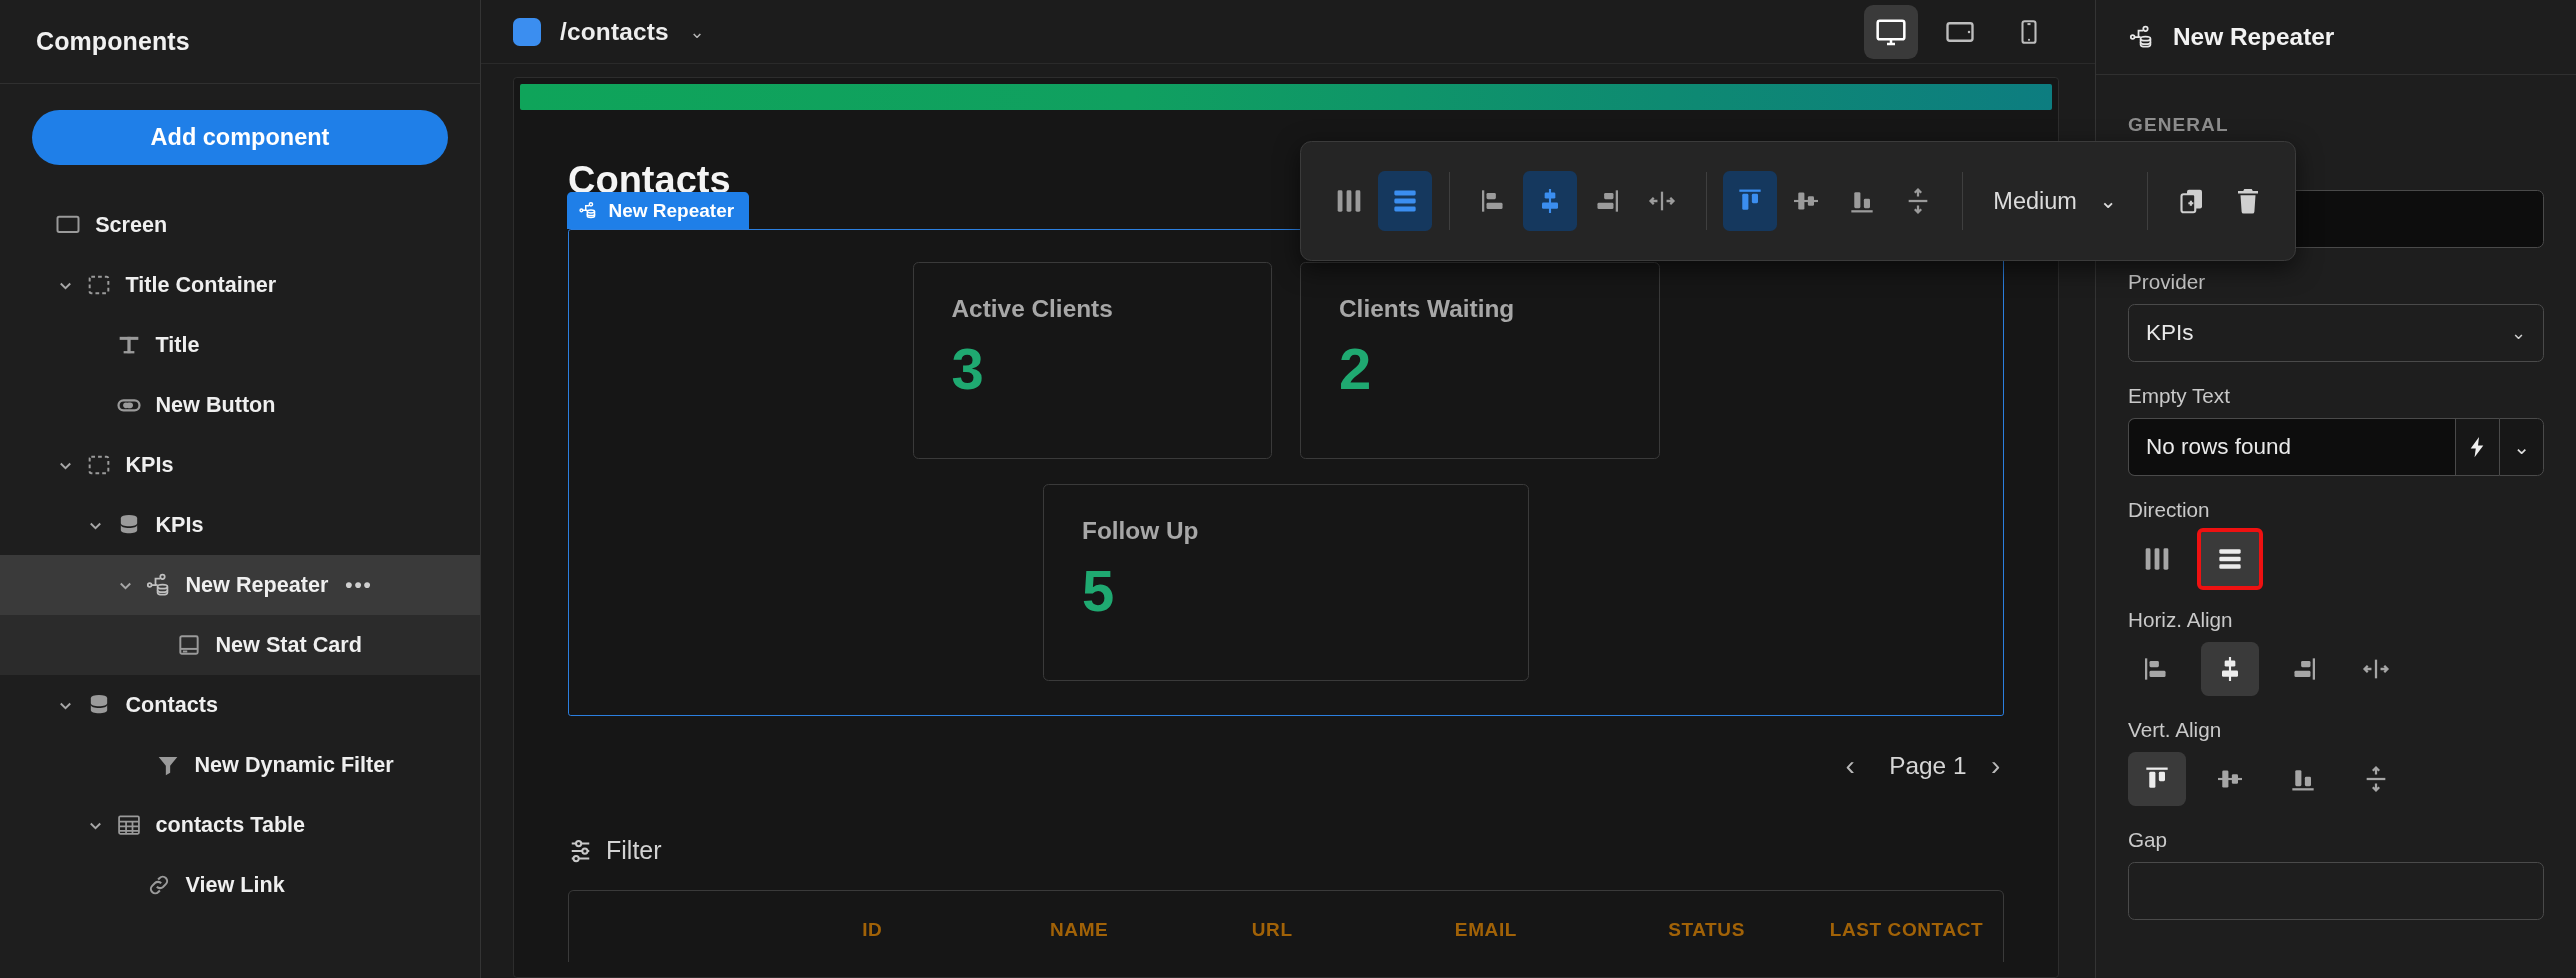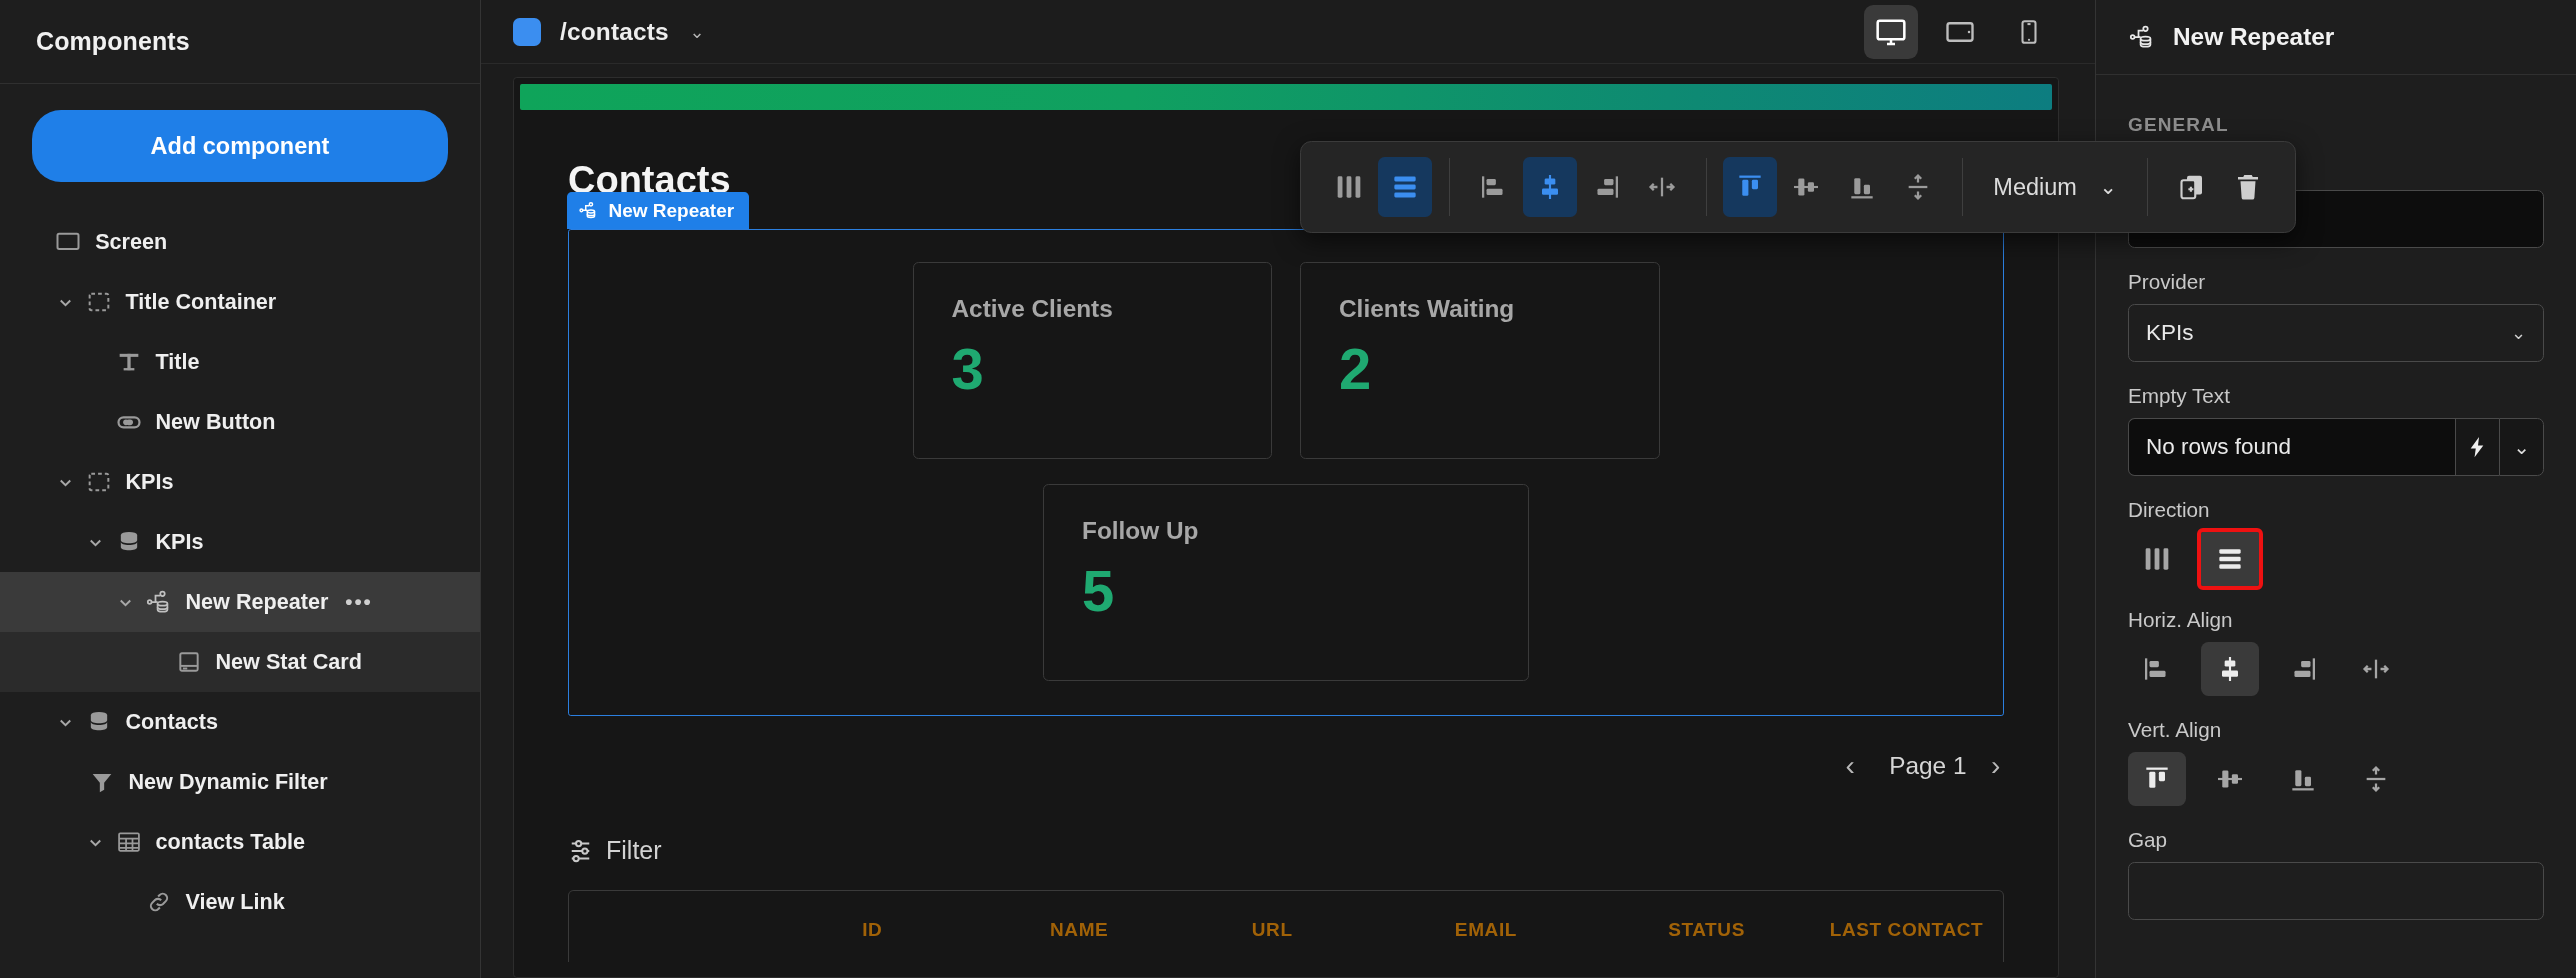--- a/index.html
+++ b/index.html
@@ -19,21 +19,21 @@
     display: flex; flex-direction: column;
     flex: 0 0 481px;
   }
   .sidebar-header {
     height: 84px; display: flex; align-items: center;
     padding: 0 36px; border-bottom: 0.9px solid #303030;
   }
   .sidebar-header .ttl { font-size: 25px; font-weight: bold; color: #f1f1f1; letter-spacing: 0.1px; }
   .add-wrap { padding: 26px 32px 20.7px 32px; }
   .add-btn {
-    width: 100%; height: 72px; border-radius: 29px;
+    width: 100%; height: 55px; border-radius: 29px;
     background: #1f7fe8; border: none; color: #fff;
     font-size: 23.5px; font-weight: bold; cursor: pointer;
     font-family: "Liberation Sans", sans-serif;
     display: flex; align-items: center; justify-content: center;
   }
   .tree { padding-top: 9.4px; }
   .trow {
     display: flex; align-items: center; height: 60px;
     color: #efefef; font-size: 21.6px; font-weight: bold;
     padding-right: 15px; cursor: pointer; position: relative;
@@ -114,21 +114,21 @@
   .tbl {
     margin-top: 24.4px; border: 0.9px solid #3a3a3a; border-radius: 5.6px 5.6px 0 0;
     border-bottom: none; padding: 28px 0 20.7px 0;
   }
   .tbl-head { display: flex; color: #a16207; font-size: 19px; font-weight: bold; letter-spacing: 0.6px; align-items: flex-end; }
   .th { text-align: center; }
 
   
   .ftoolbar {
     position: absolute; left: 819px; top: 141px; z-index: 40;
-    height: 92px; background: #252525; border: 0.9px solid #3b3b3b;
+    height: 120px; background: #252525; border: 0.9px solid #3b3b3b;
     border-radius: 11.3px; display: flex; align-items: center;
     padding: 0 20.7px; gap: 2px;
     box-shadow: 0 7.5px 24.4px rgba(0,0,0,.55);
   }
   .tb-btn {
     width: 54px; height: 60px; border-radius: 6.6px;
     display: flex; align-items: center; justify-content: center; cursor: pointer;
   }
   .tb-btn.on { background: #15385e; }
   .tb-sep { width: 0.9px; height: 58px; background: #3f3f3f; margin: 0 15px; }
@@ -316,21 +316,21 @@
           </span>
           <span class="ticon">
             <svg width="28" height="28" viewBox="0 0 24 24" fill="#9a9a9a">
               <ellipse cx="12" cy="6" rx="7" ry="2.6"></ellipse>
               <path d="M5 6v4.4c0 1.45 3.1 2.6 7 2.6s7-1.15 7-2.6V6z"></path>
               <path d="M5 12v4.4c0 1.45 3.1 2.6 7 2.6s7-1.15 7-2.6V12c0 1.45-3.1 2.6-7 2.6S5 13.45 5 12z"></path>
             </svg>
           </span>
           <span class="tlabel">Contacts</span>
         </div>
-        <div class="trow" style="padding-left: 54px; align-items: center;">
+        <div class="trow" style="padding-left: 120px; align-items: center;">
           <span class="caret blank">
             <svg width="19" height="19" viewBox="0 0 24 24" fill="none" stroke="#a8a8a8" stroke-width="2.4">
               <path d="M6 9.5 12 15.5 18 9.5"></path>
             </svg>
           </span>
           <span class="ticon">
             <svg width="26" height="26" viewBox="0 0 24 24" fill="#9a9a9a">
               <path d="M3.4 4.6h17.2l-6.6 8v6.6l-4 2.2V12.6z"></path>
             </svg>
           </span>

